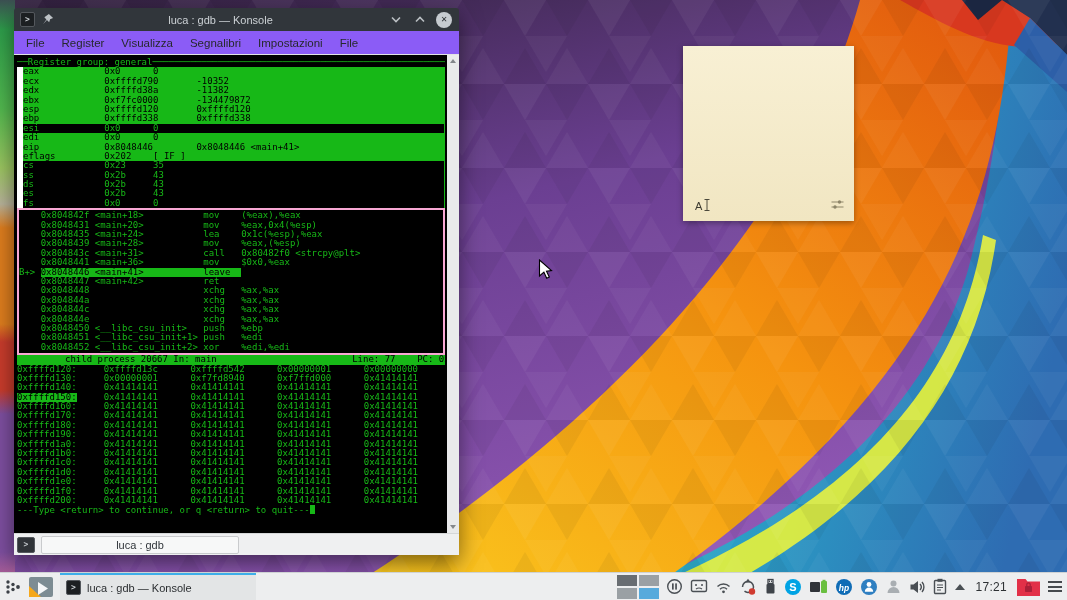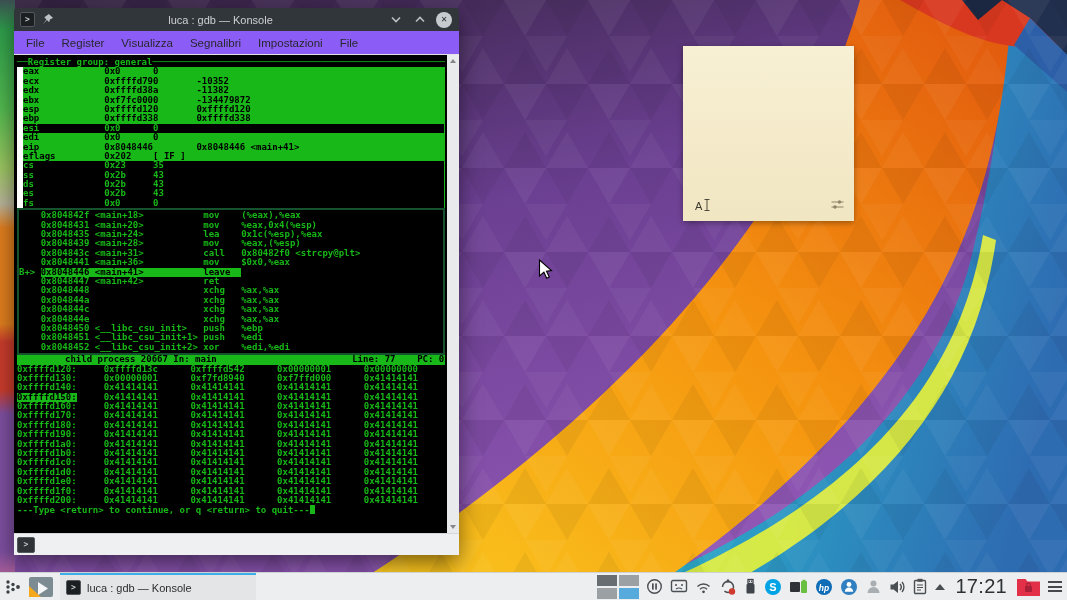--- a/index.html
+++ b/index.html
@@ -35,24 +35,24 @@
   .menubar{height:24px;background:#8b5cf6;display:flex;align-items:center;gap:17px;
            padding:0 0 0 12px;font-size:11.5px;color:#26292c;flex:0 0 auto;
            border-bottom:1px solid #e2e3e4;}
   .menu-item{cursor:default;}
 
   
   .termwrap{flex:1;background:#000;position:relative;overflow:hidden;}
   .term{position:absolute;inset:0;padding:3px 14px 0 3px;
         font-family:"DejaVu Sans Mono",monospace;font-size:9px;line-height:9.4px;
         color:#17b817;white-space:pre;overflow:hidden;}
-  .trow{height:9.4px;overflow:hidden;font-weight:bold;}
+  .trow{height:9.4px;overflow:hidden;}
   .hl{background:#17b817;color:#000;}
   .regbox{border-left:6px solid #ffffff;border-right:1px solid #17b817;}
-  .asmbox{border:2px solid #14532d;padding:1px 0;}
+  .asmbox{border:2px solid #f9a8d4;padding:1px 0;}
   .statusline{background:#17b817;color:#000;width:100%;padding-left:48px;}
   .cursorblock{display:inline-block;width:5.4px;height:9px;background:#17b817;vertical-align:-1px;}
   .vscroll{position:absolute;top:0;right:0;bottom:0;width:12px;background:#e9eaeb;
            display:flex;flex-direction:column;justify-content:space-between;align-items:center;}
   .sarrow{width:0;height:0;border-left:3px solid transparent;border-right:3px solid transparent;}
   .sarrow.up{border-bottom:4px solid #83878b;margin-top:4px;}
   .sarrow.down{border-top:4px solid #83878b;margin-bottom:4px;}
 
   .tabbar{height:22px;background:#eff0f1;border-top:1px solid #d5d7d8;display:flex;
           align-items:center;padding:1px 3px;gap:6px;flex:0 0 auto;}
@@ -67,21 +67,21 @@
            border-top:1px solid #cfd2d4;display:flex;align-items:center;padding:0 5px 0 4px;gap:7px;}
   .launcher,.deskicon{flex:0 0 auto;display:flex;align-items:center;}
   .taskbtn{display:flex;align-items:center;gap:6px;height:27px;padding:0 10px 0 6px;width:196px;
            background:#e3e5e6;border-top:2px solid #3daee9;font-size:11px;color:#2b2e31;flex:0 0 auto;
            white-space:nowrap;overflow:hidden;}
   .spacer{flex:1;}
   .pager{display:grid;grid-template-columns:20px 20px;grid-template-rows:11px 11px;gap:2px;flex:0 0 auto;}
   .pager span{display:block;}
   .tray{display:flex;align-items:center;gap:7px;flex:0 0 auto;}
   .tray svg{display:block;}
-  .clock{font-size:20px;color:#2e3134;letter-spacing:.3px;flex:0 0 auto;padding:0 2px;}
+  .clock{font-size:12px;color:#2e3134;letter-spacing:.3px;flex:0 0 auto;padding:0 2px;}
   .burger{width:14px;height:11px;border-top:2px solid #45494d;border-bottom:2px solid #45494d;
           position:relative;flex:0 0 auto;}
   .burger::after{content:"";position:absolute;left:0;right:0;top:2.5px;height:2px;background:#45494d;}
 
   .cursor{position:absolute;left:538px;top:259px;pointer-events:none;}
 </style>
 </head>
 <body>
 
 <svg class="wallpaper" width="1067" height="600" viewBox="0 0 1067 600" preserveAspectRatio="none">
@@ -183,20 +183,23 @@
   <div class="termwrap">
     <div class="term"><div class="trow">──Register group: general──────────────────────────────────────────────────────</div><div class="regbox"><div class="trow hl">eax            0x0      0</div><div class="trow hl">ecx            0xffffd790       -10352</div><div class="trow hl">edx            0xffffd38a       -11382</div><div class="trow hl">ebx            0xf7fc0000       -134479872</div><div class="trow hl">esp            0xffffd120       0xffffd120</div><div class="trow hl">ebp            0xffffd338       0xffffd338</div><div class="trow">esi            0x0      0</div><div class="trow hl">edi            0x0      0</div><div class="trow hl">eip            0x8048446        0x8048446 &lt;main+41&gt;</div><div class="trow hl">eflags         0x202    [ IF ]</div><div class="trow">cs             0x23     35</div><div class="trow">ss             0x2b     43</div><div class="trow">ds             0x2b     43</div><div class="trow">es             0x2b     43</div><div class="trow">fs             0x0      0</div></div><div class="asmbox"><div class="trow"><span>    </span><span>0x804842f &lt;main+18&gt;           mov    </span><span>(%eax),%eax</span></div><div class="trow"><span>    </span><span>0x8048431 &lt;main+20&gt;           mov    </span><span>%eax,0x4(%esp)</span></div><div class="trow"><span>    </span><span>0x8048435 &lt;main+24&gt;           lea    </span><span>0x1c(%esp),%eax</span></div><div class="trow"><span>    </span><span>0x8048439 &lt;main+28&gt;           mov    </span><span>%eax,(%esp)</span></div><div class="trow"><span>    </span><span>0x804843c &lt;main+31&gt;           call   </span><span>0x80482f0 &lt;strcpy@plt&gt;</span></div><div class="trow"><span>    </span><span>0x8048441 &lt;main+36&gt;           mov    </span><span>$0x0,%eax</span></div><div class="trow"><span>B+&gt; </span><span class="hl">0x8048446 &lt;main+41&gt;           leave  </span><span></span></div><div class="trow"><span>    </span><span>0x8048447 &lt;main+42&gt;           ret    </span><span></span></div><div class="trow"><span>    </span><span>0x8048448                     xchg   </span><span>%ax,%ax</span></div><div class="trow"><span>    </span><span>0x804844a                     xchg   </span><span>%ax,%ax</span></div><div class="trow"><span>    </span><span>0x804844c                     xchg   </span><span>%ax,%ax</span></div><div class="trow"><span>    </span><span>0x804844e                     xchg   </span><span>%ax,%ax</span></div><div class="trow"><span>    </span><span>0x8048450 &lt;__libc_csu_init&gt;   push   </span><span>%ebp</span></div><div class="trow"><span>    </span><span>0x8048451 &lt;__libc_csu_init+1&gt; push   </span><span>%edi</span></div><div class="trow"><span>    </span><span>0x8048452 &lt;__libc_csu_init+2&gt; xor    </span><span>%edi,%edi</span></div></div><div class="trow statusline">child process 20667 In: main                         Line: 77    PC: 0x8048446</div><div class="membox"><div class="trow"><span>0xffffd120:</span><span>     0xffffd13c      0xffffd542      0x00000001      0x00000000</span></div><div class="trow"><span>0xffffd130:</span><span>     0x00000001      0xf7fd8940      0xf7ffd000      0x41414141</span></div><div class="trow"><span>0xffffd140:</span><span>     0x41414141      0x41414141      0x41414141      0x41414141</span></div><div class="trow"><span class="hl">0xffffd150:</span><span>     0x41414141      0x41414141      0x41414141      0x41414141</span></div><div class="trow"><span>0xffffd160:</span><span>     0x41414141      0x41414141      0x41414141      0x41414141</span></div><div class="trow"><span>0xffffd170:</span><span>     0x41414141      0x41414141      0x41414141      0x41414141</span></div><div class="trow"><span>0xffffd180:</span><span>     0x41414141      0x41414141      0x41414141      0x41414141</span></div><div class="trow"><span>0xffffd190:</span><span>     0x41414141      0x41414141      0x41414141      0x41414141</span></div><div class="trow"><span>0xffffd1a0:</span><span>     0x41414141      0x41414141      0x41414141      0x41414141</span></div><div class="trow"><span>0xffffd1b0:</span><span>     0x41414141      0x41414141      0x41414141      0x41414141</span></div><div class="trow"><span>0xffffd1c0:</span><span>     0x41414141      0x41414141      0x41414141      0x41414141</span></div><div class="trow"><span>0xffffd1d0:</span><span>     0x41414141      0x41414141      0x41414141      0x41414141</span></div><div class="trow"><span>0xffffd1e0:</span><span>     0x41414141      0x41414141      0x41414141      0x41414141</span></div><div class="trow"><span>0xffffd1f0:</span><span>     0x41414141      0x41414141      0x41414141      0x41414141</span></div><div class="trow"><span>0xffffd200:</span><span>     0x41414141      0x41414141      0x41414141      0x41414141</span></div></div><div class="trow"><span>---Type &lt;return&gt; to continue, or q &lt;return&gt; to quit---</span><span class="cursorblock"></span></div></div>
     <div class="vscroll">
       <span class="sarrow up"></span>
       <span class="sarrow down"></span>
     </div>
   </div>
 
   <div class="tabbar">
     <span class="tabbtn">&gt;</span>
+    <span class="tab">
+      <span>luca : gdb</span>
+    </span>
   </div>
 </div>
 
 <svg class="cursor" width="15" height="21" viewBox="0 0 15 21">
   <path d="M1.5,1 L1.5,17 L5.9,13.2 L8.7,19.3 L11.3,18.1 L8.5,12.2 L13.5,11.6 Z" fill="#fff" stroke="#000" stroke-width="1.1"></path>
 </svg>
 
 <div class="taskbar">
   <span class="launcher">
     <svg width="18" height="18" viewBox="0 0 18 18">

